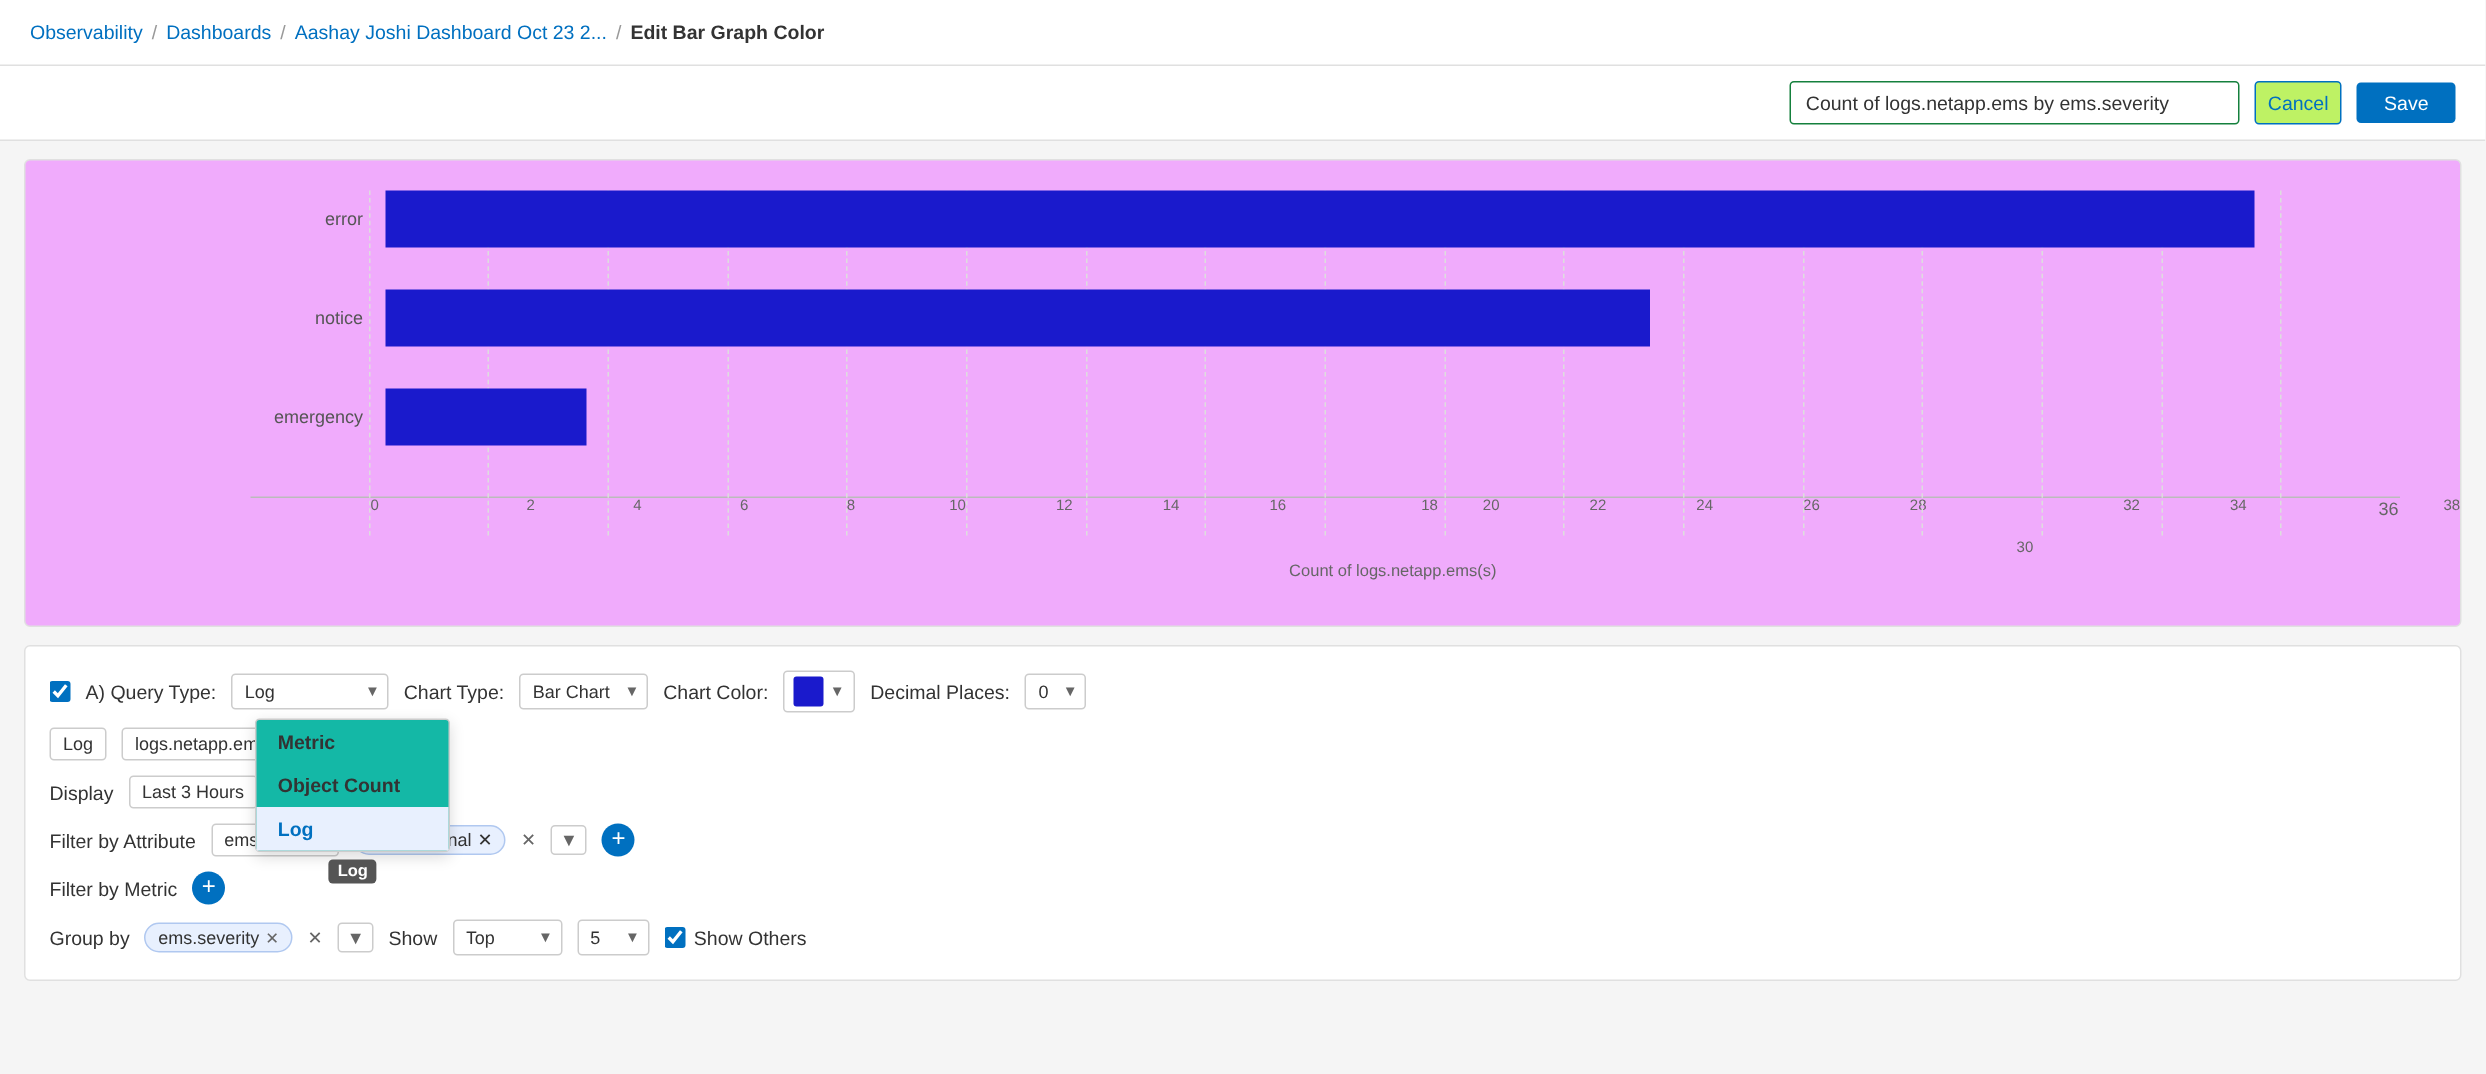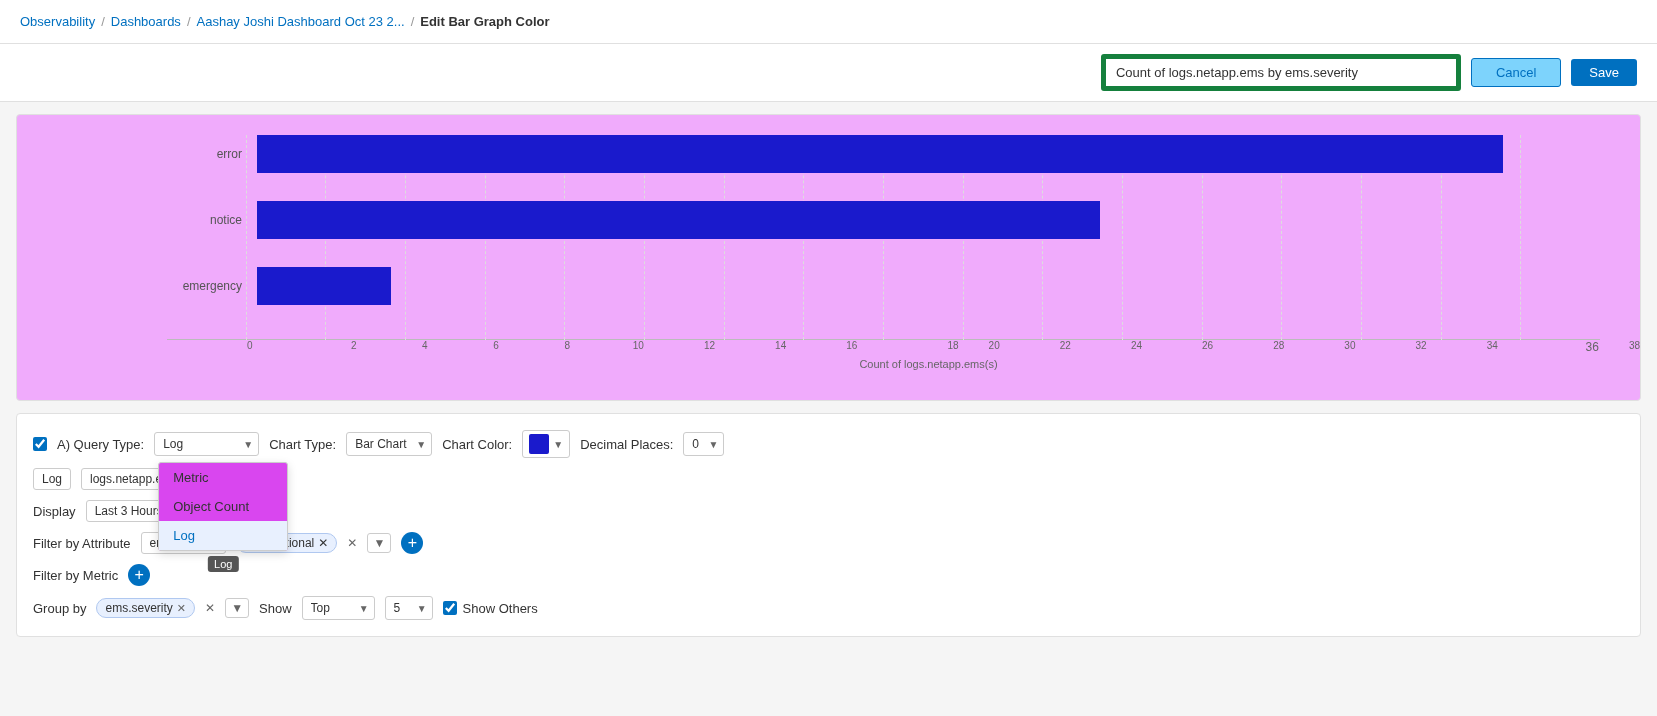--- a/index.html
+++ b/index.html
@@ -21,32 +21,32 @@
     .top-bar {
       background: #fff;
       padding: 10px 20px;
       display: flex;
       justify-content: flex-end;
       align-items: center;
       gap: 10px;
       border-bottom: 1px solid #e0e0e0;
     }
     .widget-name-input {
-      width: 360px;
-      border: 5px solid #15803d;
+      width: 300px;
+      border: 1px solid #15803d;
       border-radius: 3px;
       padding: 6px 10px;
       font-size: 13px;
       color: #333;
     }
     .btn-cancel {
       border: 1px solid #0070c0;
-      background: #7dd3fc;
+      background: #bef264;
       color: #0070c0;
-      padding: 6px 24px;
+      padding: 6px 8px;
       border-radius: 3px;
       cursor: pointer;
       font-size: 13px;
     }
     .btn-save {
       background: #0070c0;
       color: #fff;
       border: none;
       padding: 6px 18px;
       border-radius: 3px;
@@ -201,28 +201,29 @@
       border: 1px solid #ccc;
       border-radius: 3px;
       padding: 3px 6px;
       gap: 4px;
       cursor: pointer;
       background: #fff;
     }
 
     .dropdown-overlay {
       position: absolute;
-      background: #d946ef;
+      background: #14b8a6;
       border: 1px solid #ccc;
       border-radius: 3px;
       box-shadow: 0 3px 10px rgba(0,0,0,0.15);
       z-index: 100;
       min-width: 130px;
       top: 30px;
-      left: 4px;
+      left: 16px;
+      font-weight: bold;
     }
 
     .dropdown-item {
       padding: 7px 14px;
       font-size: 13px;
       cursor: pointer;
       color: #333;
     }
     .dropdown-item.selected { background: #e8f0fe; color: #0070c0; }
 
@@ -358,21 +359,21 @@
           <span style="min-width:5.26%; text-align:center; font-size:10px; color:#666;">10</span>
           <span style="min-width:5.26%; text-align:center; font-size:10px; color:#666;">12</span>
           <span style="min-width:5.26%; text-align:center; font-size:10px; color:#666;">14</span>
           <span style="min-width:5.26%; text-align:center; font-size:10px; color:#666;">16</span>
           <span style="min-width:5.26%; text-align:right; font-size:10px; color:#666;">18</span>
           <span style="min-width:5.26%; text-align:center; font-size:10px; color:#666;">20</span>
           <span style="min-width:5.26%; text-align:center; font-size:10px; color:#666;">22</span>
           <span style="min-width:5.26%; text-align:center; font-size:10px; color:#666;">24</span>
           <span style="min-width:5.26%; text-align:center; font-size:10px; color:#666;">26</span>
           <span style="min-width:5.26%; text-align:center; font-size:10px; color:#666;">28</span>
-          <span style="min-width:5.26%; text-align:center; font-size:10px; color:#666;">30</span>
+          <span style="min-width:5.26%; text-align:center; font-size:10px; color:#666;margin-top:28px;">30</span>
           <span style="min-width:5.26%; text-align:center; font-size:10px; color:#666;">32</span>
           <span style="min-width:5.26%; text-align:center; font-size:10px; color:#666;">34</span>
           <span style="min-width:5.26%; text-align:right; font-size:12px; color:#666;">36</span>
           <span style="min-width:5.26%; text-align:center; font-size:10px; color:#666;">38</span>
 
         </div>
       </div>
       <div class="x-axis-label">Count of logs.netapp.ems(s)</div>
     </div>
   </div>

